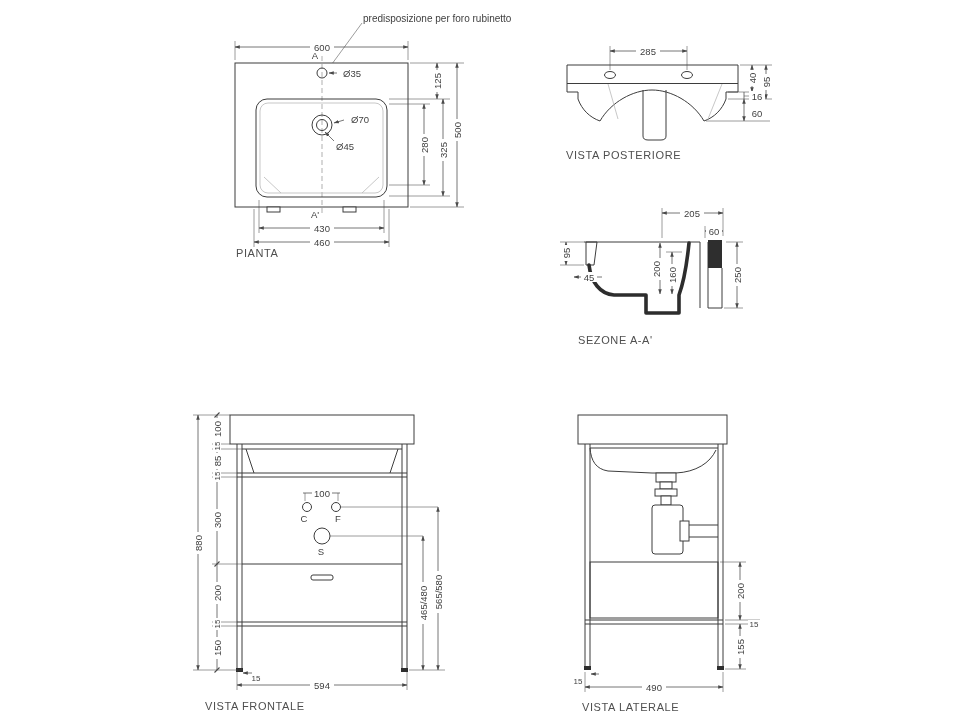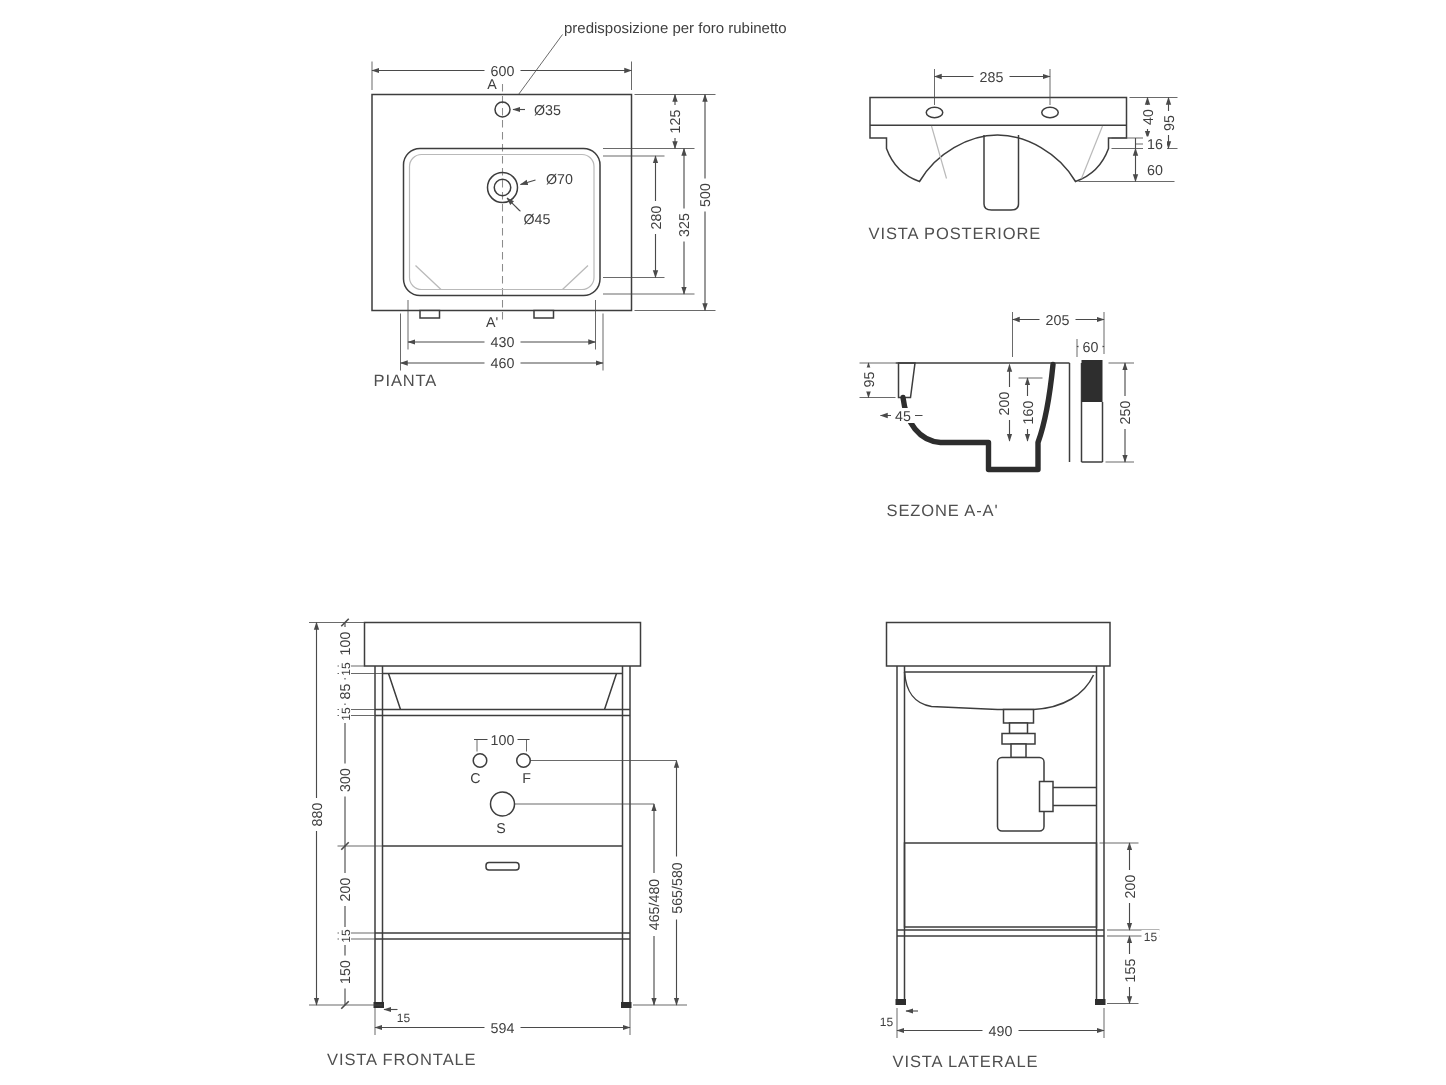--- a/index.html
+++ b/index.html
@@ -1,16 +1,16 @@
 <!DOCTYPE html>
 <html><head>
 <meta charset="utf-8">
 <style>
   html,body{margin:0;padding:0;background:#ffffff;}
-  .page{position:relative;width:904px;height:723px;background:#fff;overflow:hidden;margin-left:13px;}
+  .page{position:relative;width:904px;height:723px;background:#fff;overflow:hidden;}
   svg{display:block;}
   .ln{stroke:#3d3d3d;stroke-width:1;fill:none;}
   .lnf{stroke:#3d3d3d;stroke-width:1;fill:#ffffff;}
   .thick{stroke:#2d2d2d;stroke-width:3.6;fill:none;stroke-linejoin:round;stroke-linecap:round;}
   .dim{stroke:#4a4a4a;stroke-width:.75;fill:none;}
   .ext{stroke:#4a4a4a;stroke-width:.55;fill:none;}
   .lt{stroke:#b9b9b9;stroke-width:.8;fill:none;}
   .dash{stroke:#8c8c8c;stroke-width:.7;fill:none;stroke-dasharray:5 3;}
   .tick{stroke:#4a4a4a;stroke-width:1.1;}
   text{font-family:"Liberation Sans","DejaVu Sans",sans-serif;fill:#3f3f3f;}

